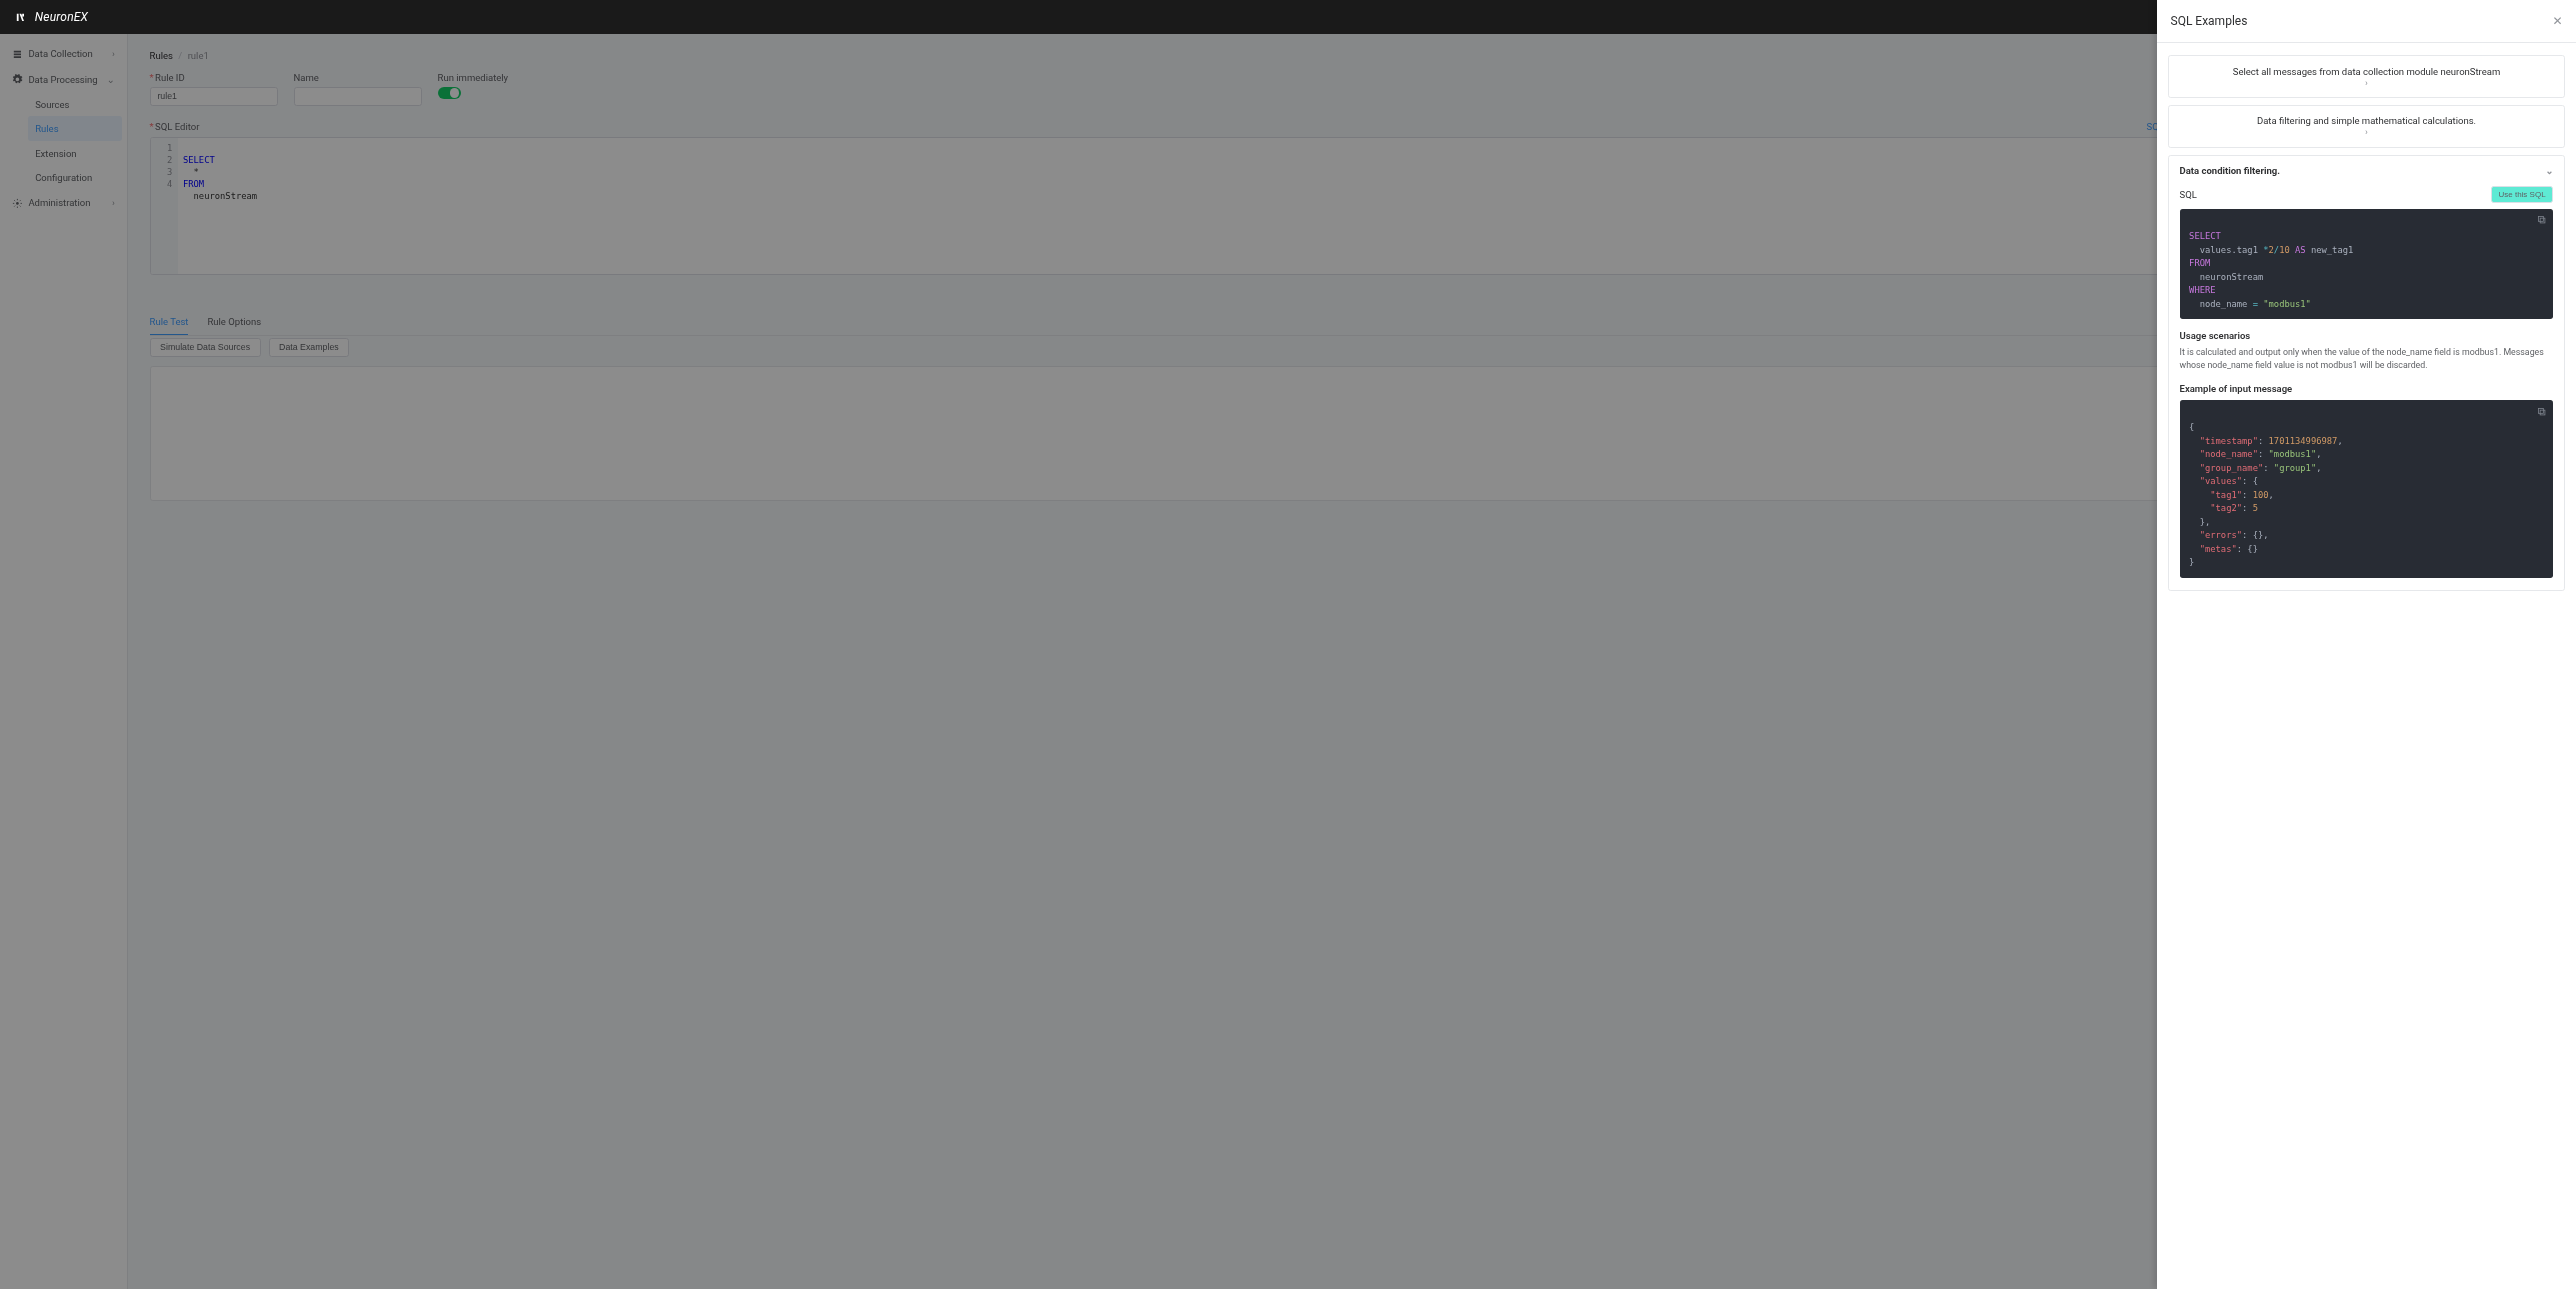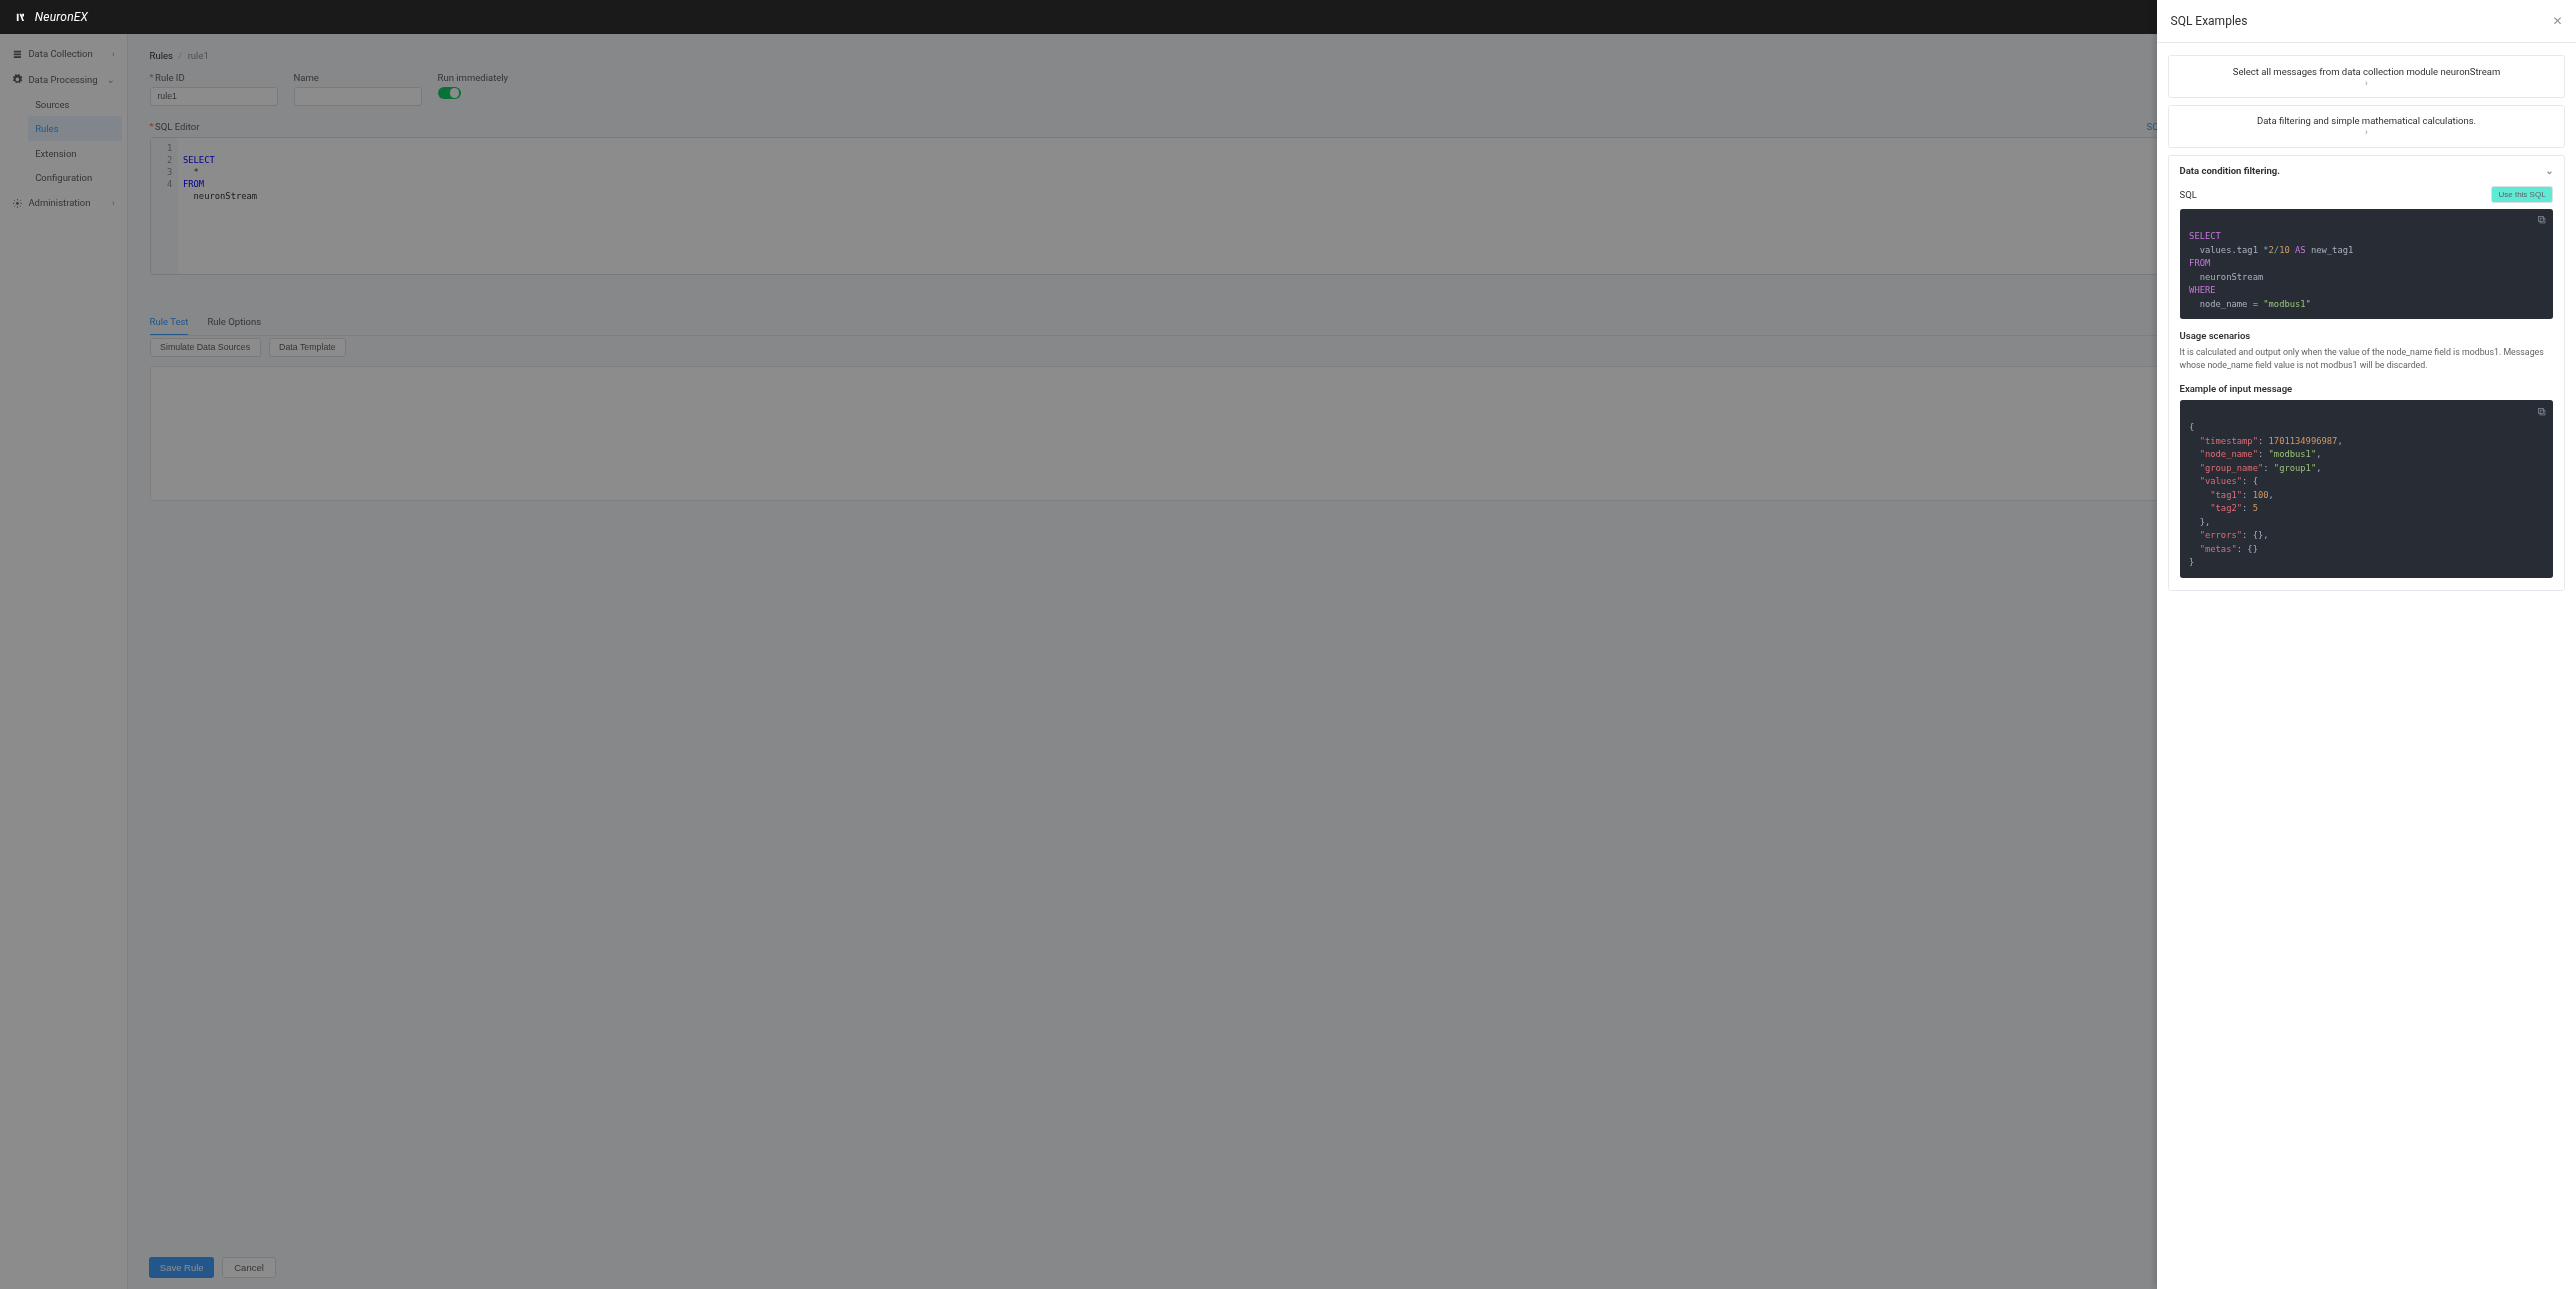--- a/index.html
+++ b/index.html
@@ -249,28 +249,24 @@
         </div>
       </div>
     </div>
 
     <div class="lower-tabs">
       <div class="lower-tab active">Rule Test</div>
       <div class="lower-tab">Rule Options</div>
     </div>
     <div class="btn-row">
       <button class="btn-outline">Simulate Data Sources</button>
-      <button class="btn-outline">Data Template</button>
+      <button class="btn-outline">Data Examples</button>
     </div>
     <div class="result-box"></div>
 
-    <div class="footer-bar">
-      <button class="btn-primary">Save Rule</button>
-      <button class="btn-default">Cancel</button>
-    </div>
   </div>
 </div>
 
 <div class="backdrop"></div>
 
 <div class="drawer">
   <div class="drawer-header">
     <span class="title">SQL Examples</span>
     <span class="close">✕</span>
   </div>

